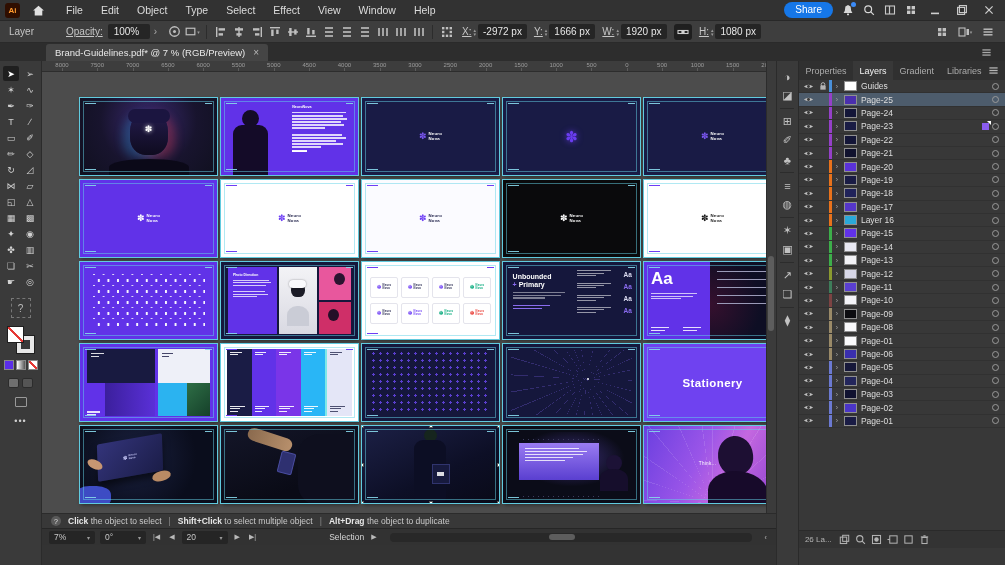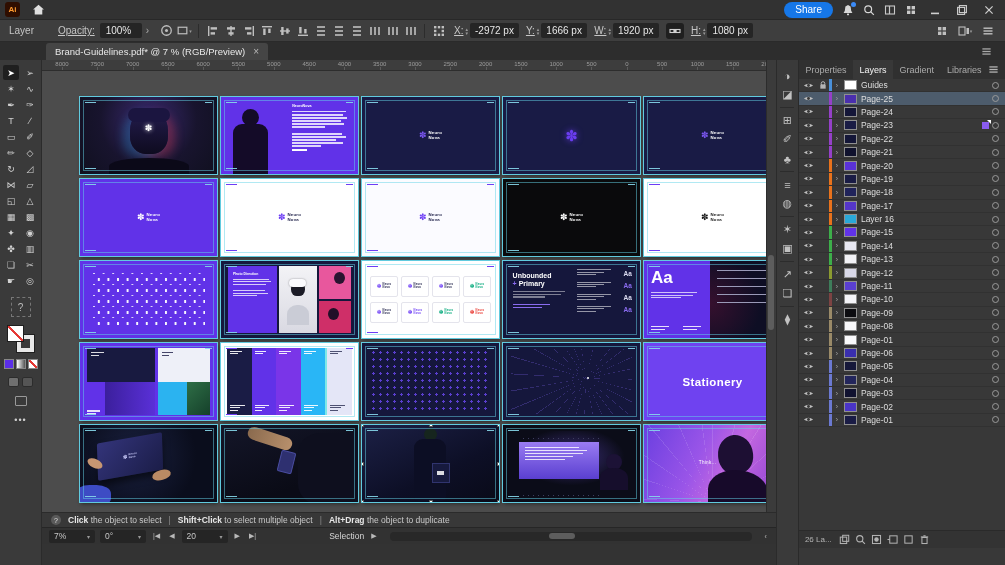--- a/index.html
+++ b/index.html
@@ -12,21 +12,21 @@
 .menus{display:flex;margin-left:8px}
 .menu-item{padding:0 9px;line-height:20px;color:#dcdcdc;font-size:10.5px}
 .mb-right{margin-left:auto;display:flex;align-items:center;gap:9px;padding-right:7px}
 .share{background:#1677e8;border:none;color:#fff;font-size:10px;border-radius:9px;padding:2px 11px;line-height:1.2;font-family:inherit}
 .mbi{position:relative;display:flex}
 .bell-dot{position:absolute;right:-2px;top:-2px;width:5px;height:5px;border-radius:50%;background:#3b8bf7}
 .win{display:flex;padding:0 3px}
 
 .controlbar{flex:0 0 22px;background:#3e3e3e;border-bottom:1px solid #2a2a2a;display:flex;align-items:center;font-size:10px;color:#c6c6c6}
 .ctx{width:56px;padding-left:9px}
-.op-lbl{text-decoration:underline;margin-left:2px}
+.op-lbl{text-decoration:underline;margin-left:10px}
 .op-box{background:#252525;border-radius:2px;height:15px;line-height:15px;padding:0 6px;margin-left:5px;min-width:42px;color:#e6e6e6}
 .op-chev{margin:0 8px 0 4px;color:#aaa}
 .cicon{display:flex;align-items:center;justify-content:center;width:18px;height:18px}
 .csep{width:1px;height:14px;background:#2c2c2c;margin:0 5px}
 .aligns{display:flex;gap:1px}
 .aligns .cicon{width:17px}
 .fields{display:flex;align-items:center;margin-left:6px}
 .field{display:flex;align-items:center;margin-right:7px}
 .field .lbl{text-decoration:underline;margin-right:2px}
 .stepper{display:flex;flex-direction:column;margin-right:2px;color:#9a9a9a;font-size:5px;line-height:4px}
@@ -117,20 +117,31 @@
 
 <div id="app">
 
   <div class="menubar">
     <div class="ai-logo">Ai</div>
     <span class="home">
         <svg width="13" height="13" viewBox="0 0 12 12">
           <polygon points="6,1.5 11,6 9.5,6 9.5,10.5 2.5,10.5 2.5,6 1,6" fill="#e0e0e0"></polygon>
         </svg>
       </span>
+    <nav class="menus">
+        <span class="menu-item">File</span>
+        <span class="menu-item">Edit</span>
+        <span class="menu-item">Object</span>
+        <span class="menu-item">Type</span>
+        <span class="menu-item">Select</span>
+        <span class="menu-item">Effect</span>
+        <span class="menu-item">View</span>
+        <span class="menu-item">Window</span>
+        <span class="menu-item">Help</span>
+      </nav>
     <div class="mb-right">
       <button class="share">Share</button>
       <span class="mbi" id="bell">
           <svg width="12" height="12" viewBox="0 0 12 12">
             <polygon points="6,1 8.6,2.6 9.2,6.8 10.4,9 1.6,9 2.8,6.8 3.4,2.6" fill="#d8d8d8"></polygon>
             <rect x="5" y="9.6" width="2" height="1.6" fill="#d8d8d8"></rect>
           </svg>
           <span class="bell-dot"></span>
         </span>
       <span class="mbi" id="mbsearch">

